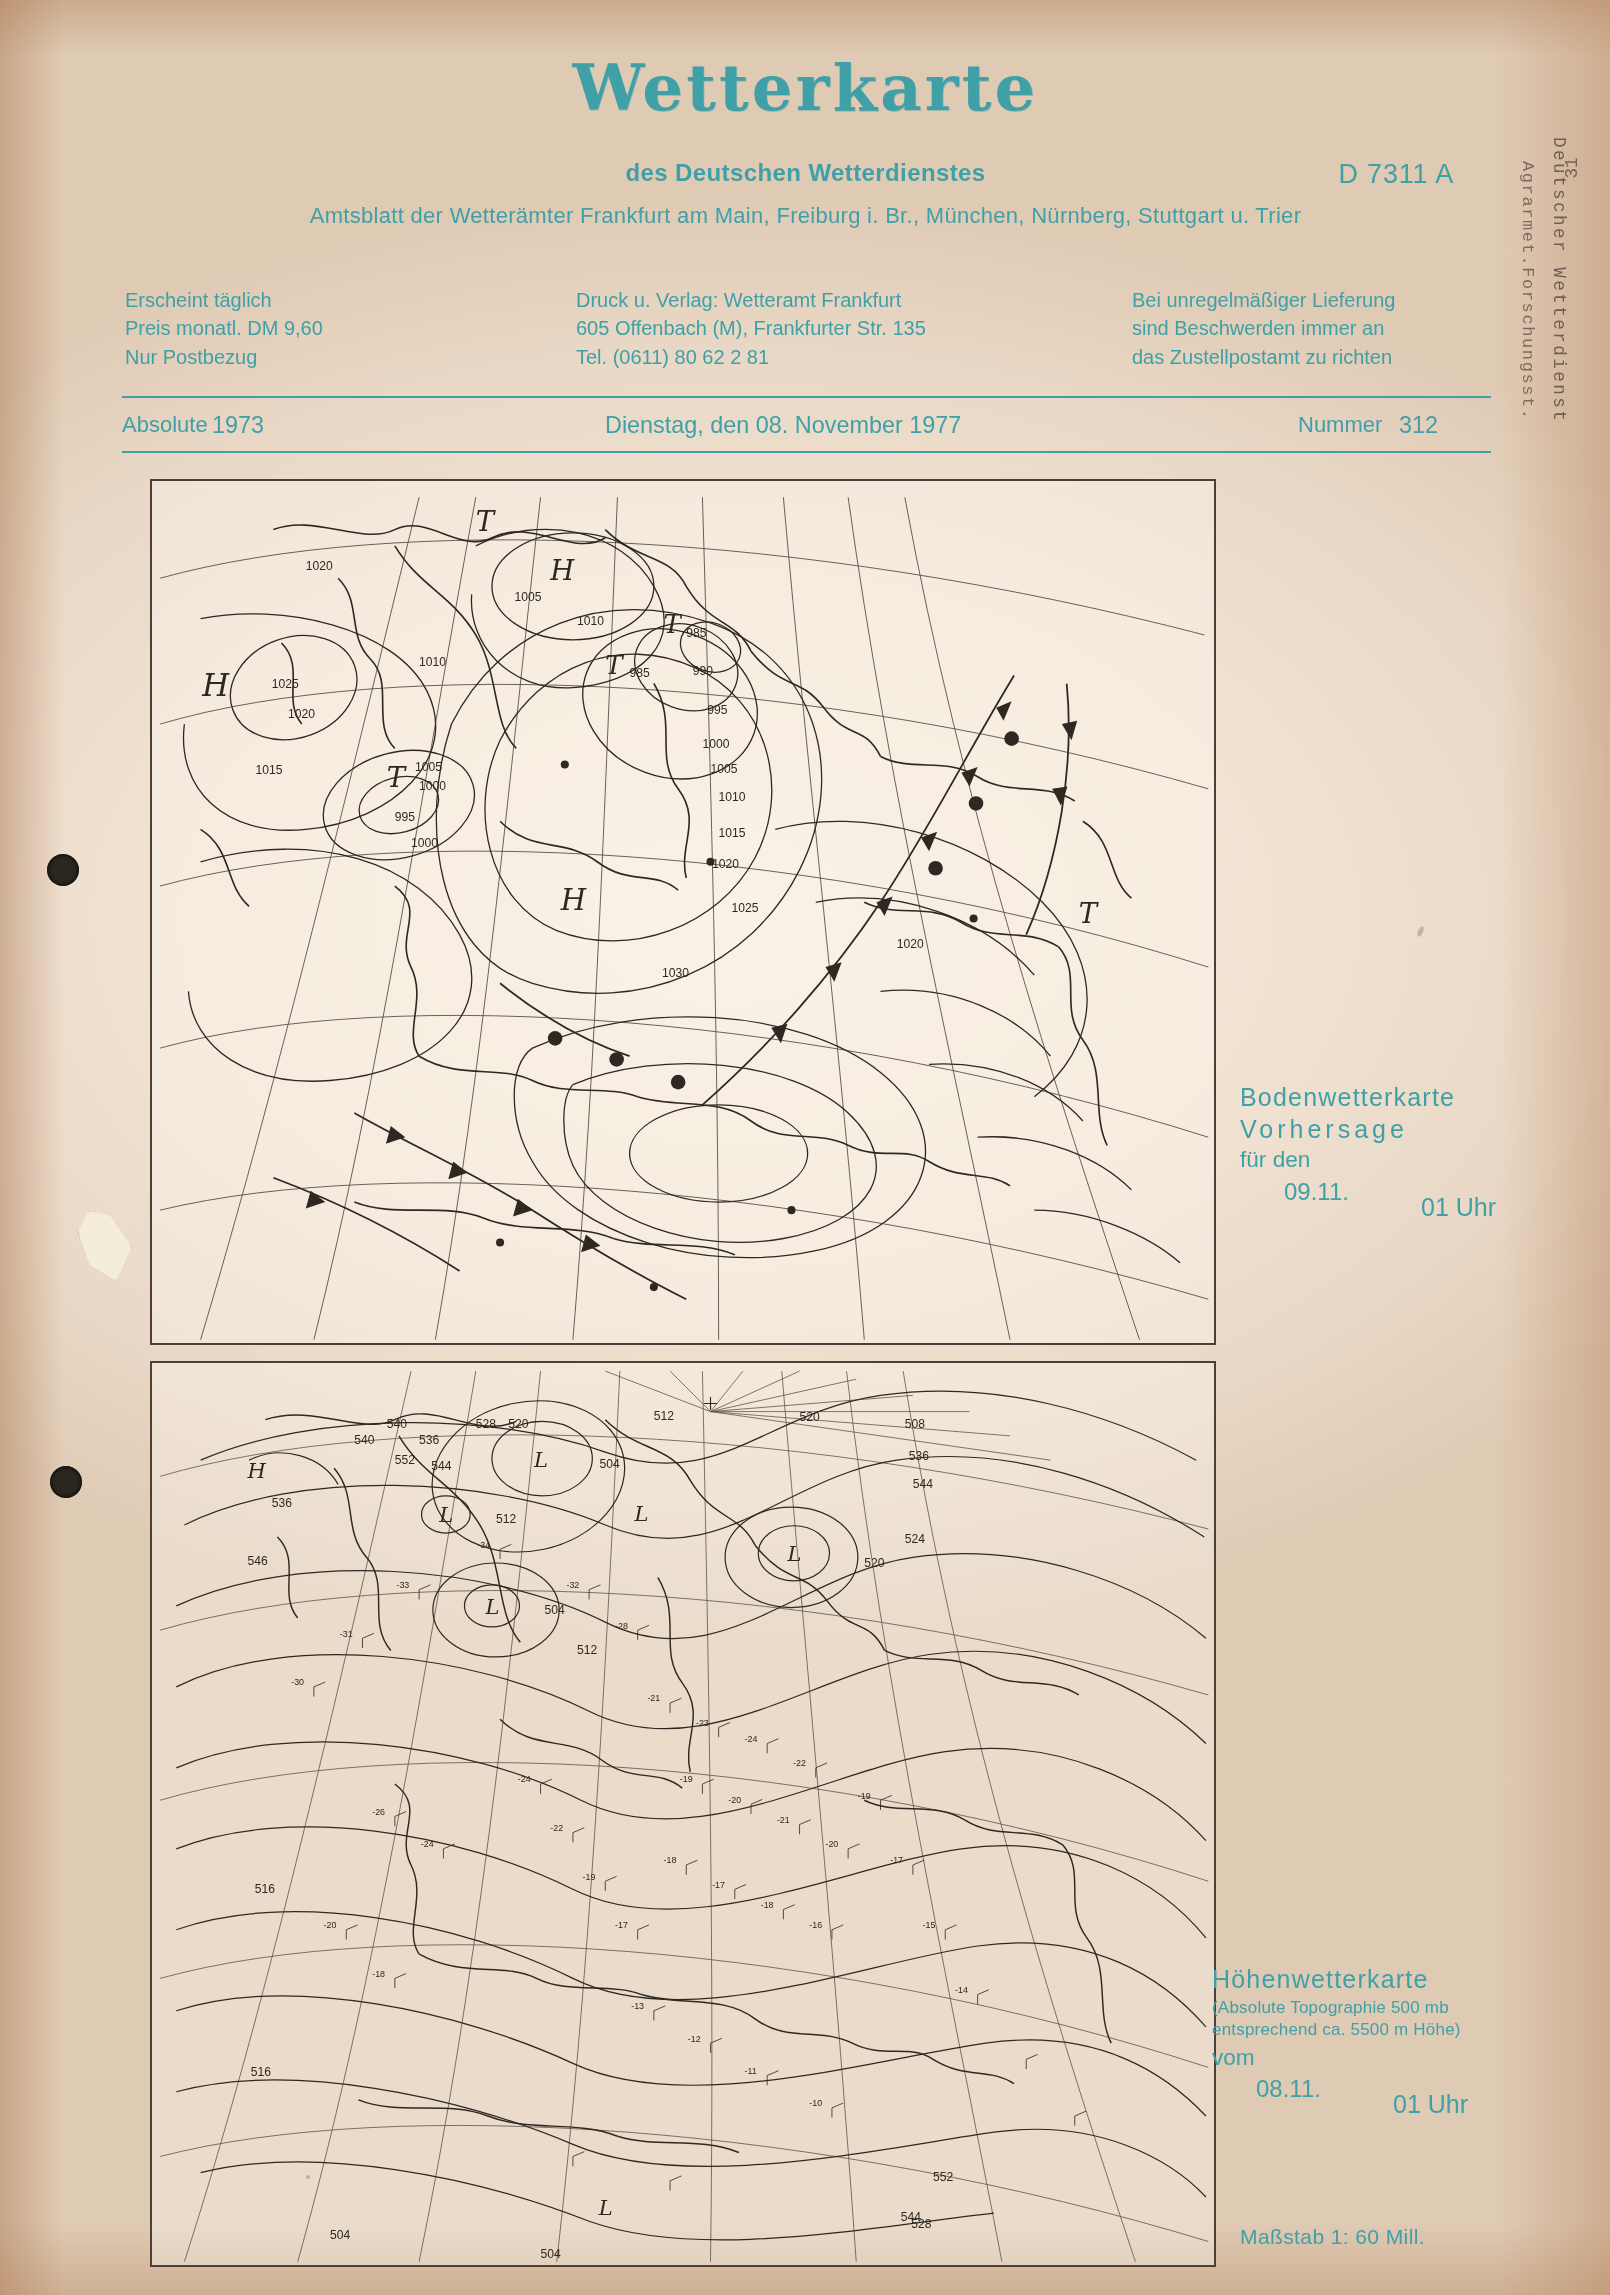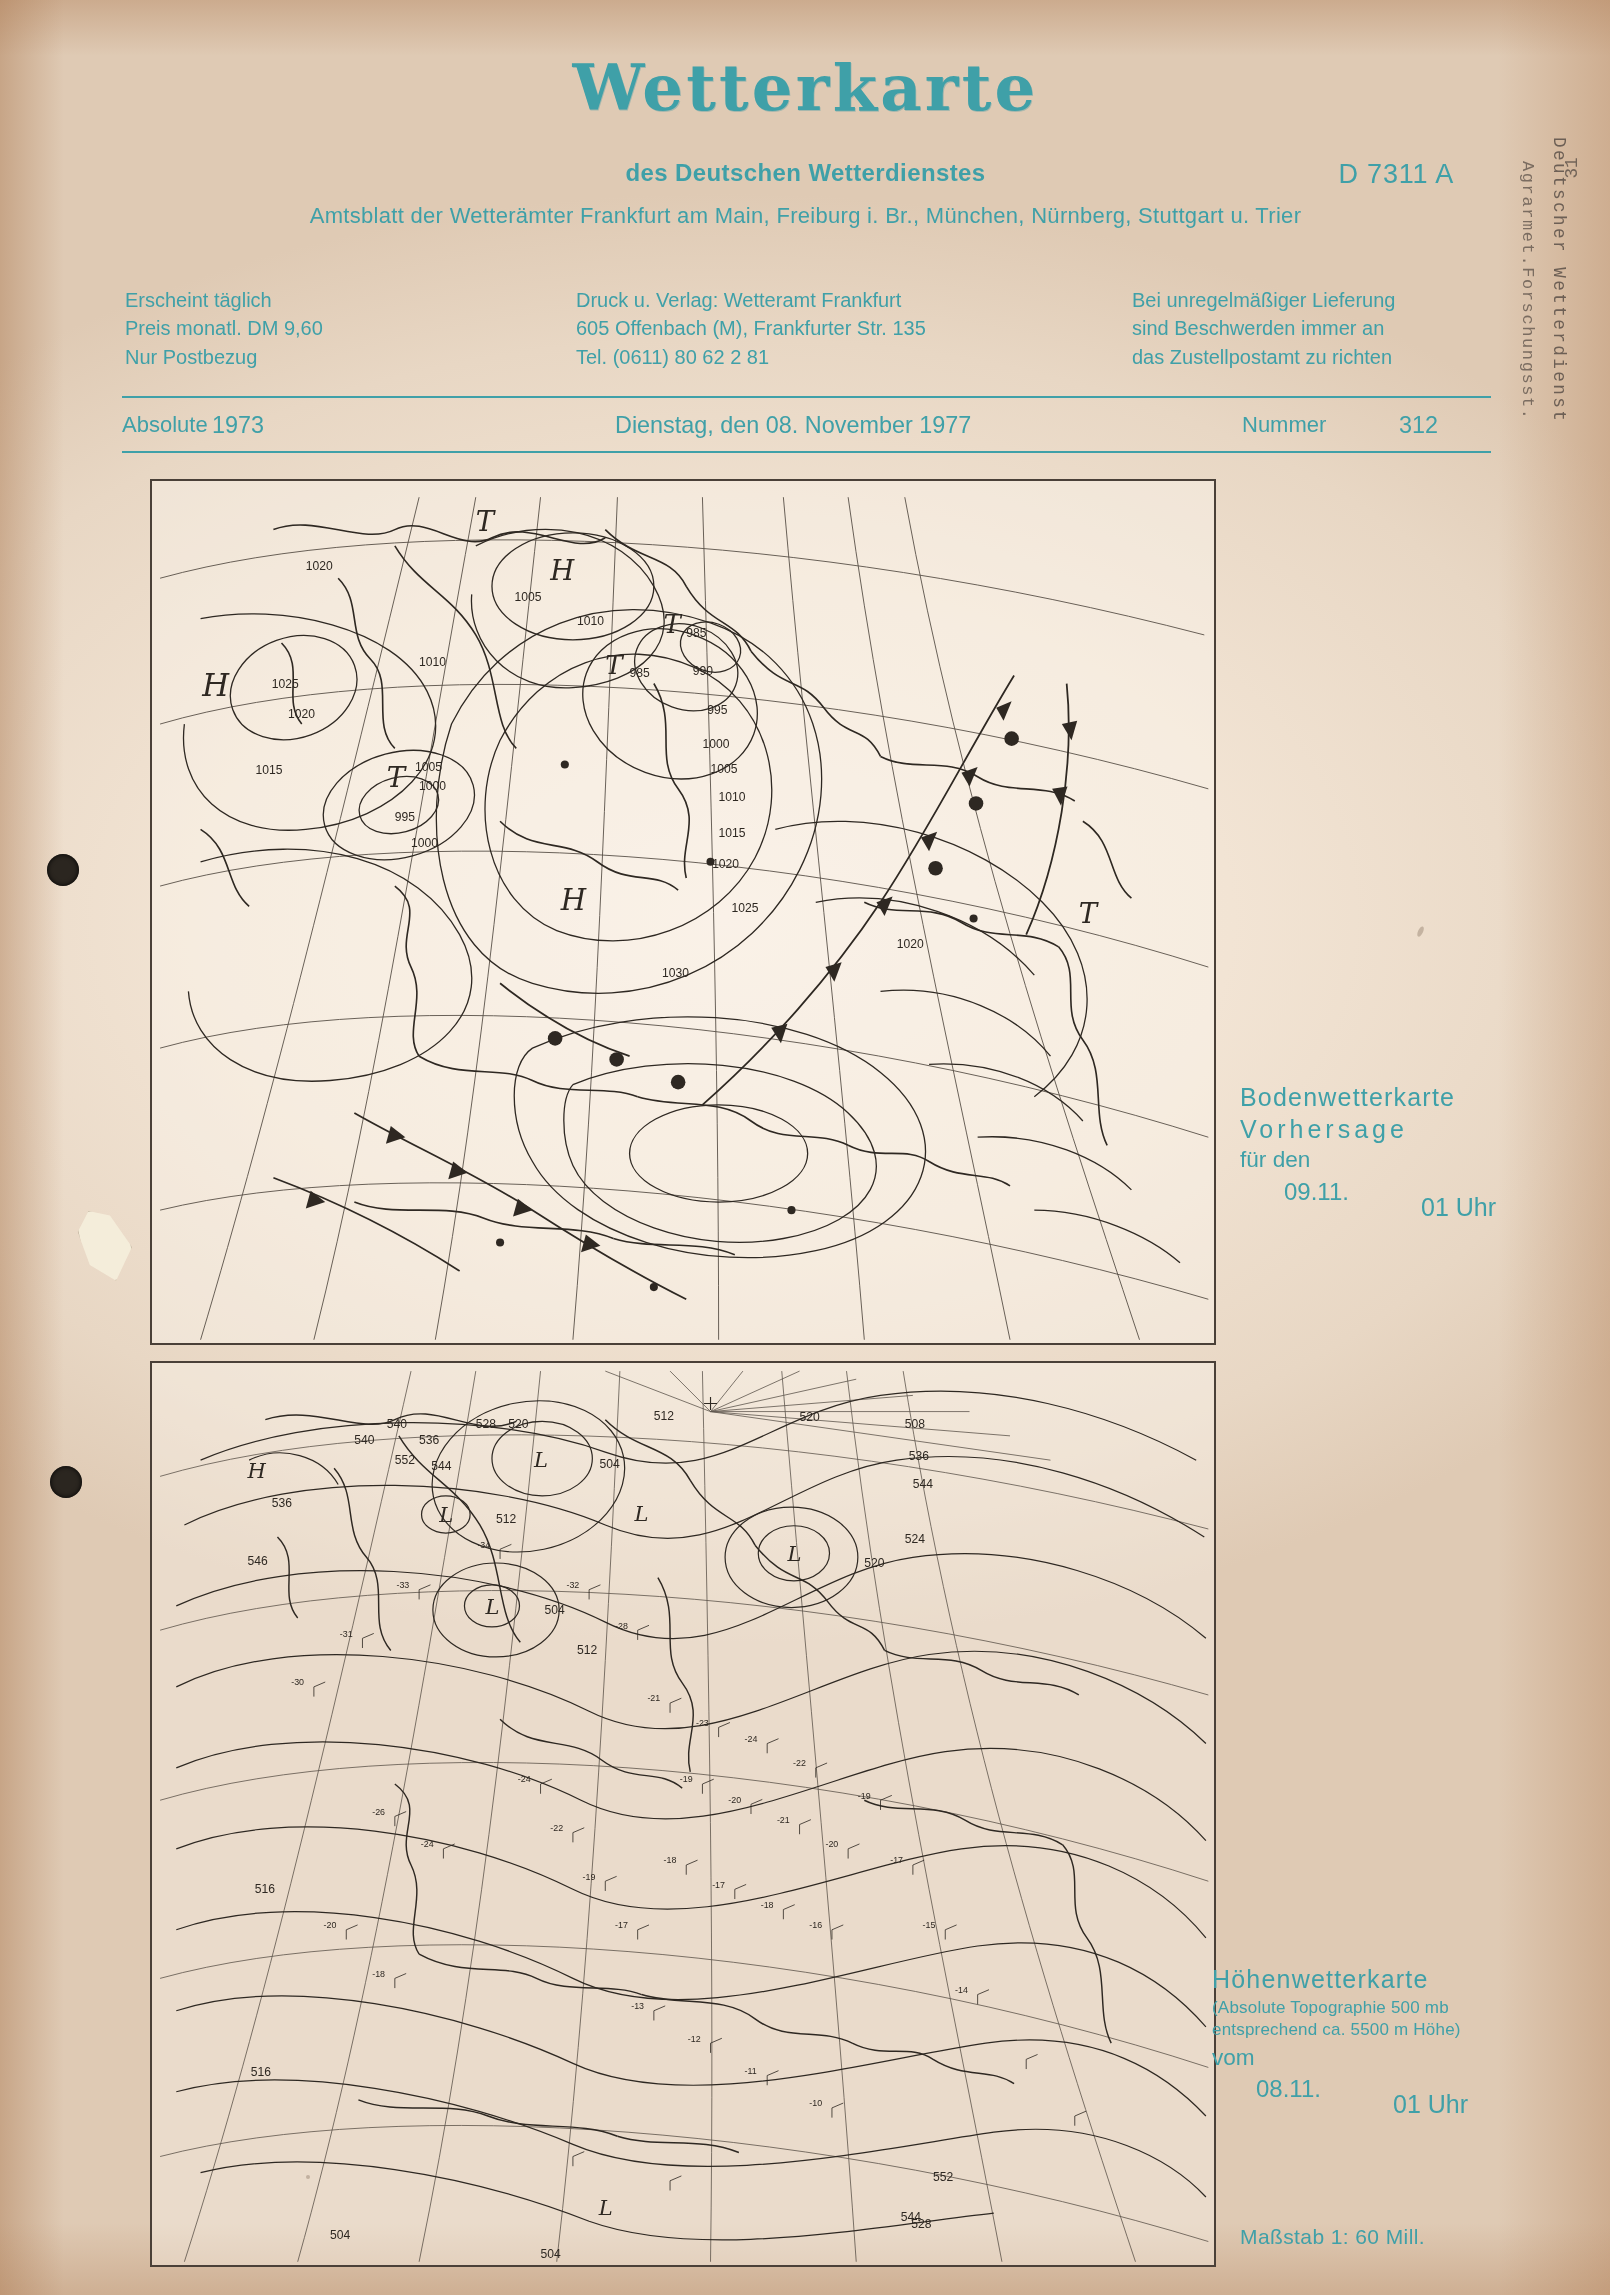--- a/index.html
+++ b/index.html
@@ -146,22 +146,22 @@
     top: 412px;
     left: 122px;
     width: 1369px;
     height: 34px;
     color: #3fa0a8;
     font-size: 22px;
   }
   .issue-row .lbl { position: absolute; }
   .yr-label { left: 0px; }
   .yr-value { left: 90px; font-size: 23.4px; }
-  .date-value { left: 483px; font-size: 23.4px; margin-left: 10px; }
-  .num-label { left: 1120px; text-align: right; }
+  .date-value { left: 483px; font-size: 23.4px; }
+  .num-label { left: 1176px; text-align: right; }
   .num-value { left: 1277px; font-size: 23.4px; }
 
   
   .map {
     position: absolute;
     border: 2.4px solid #4a4038;
     background: rgba(255,252,246,0.35);
     overflow: hidden;
   }
   .map.surface { left: 150px; top: 479px; width: 1062px; height: 862px; }

